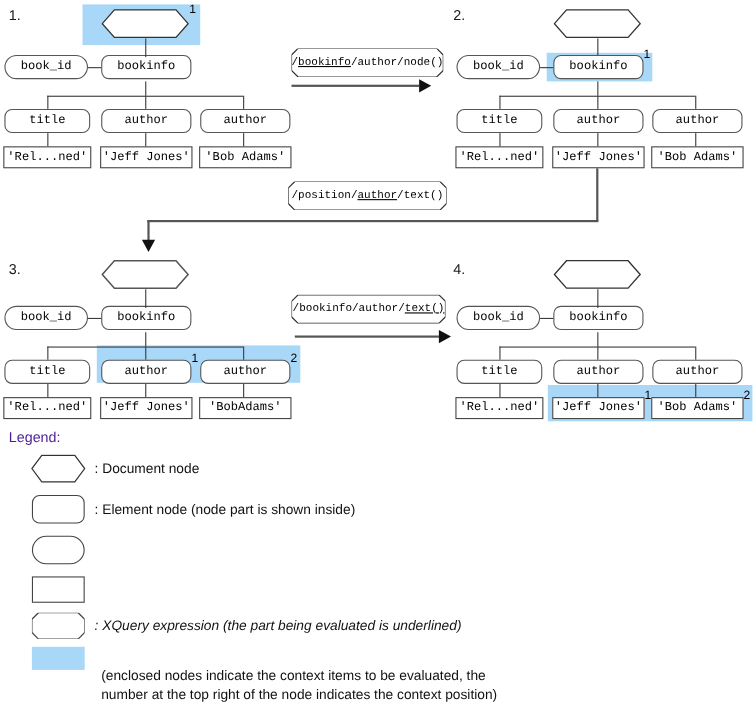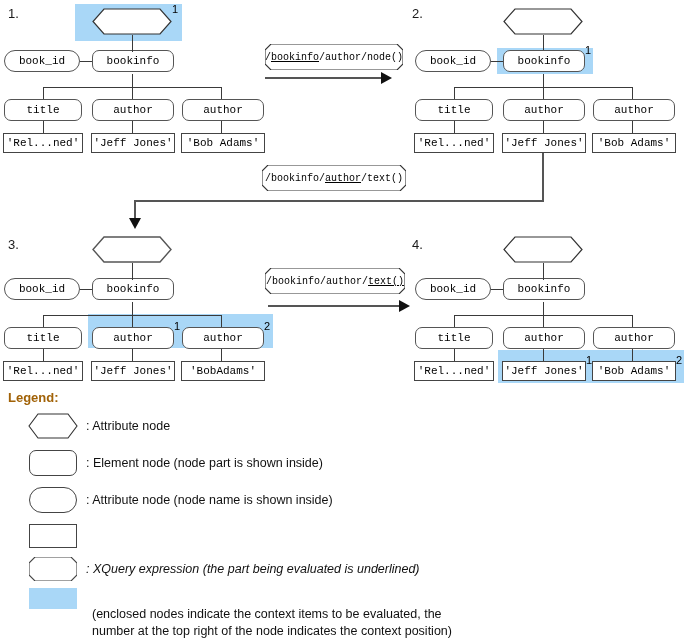--- a/index.html
+++ b/index.html
@@ -75,23 +75,22 @@
     border-left:11px solid #111;z-index:2;
   }
   .arrow-d{
     position:absolute;width:0;height:0;
     border-left:6px solid transparent;border-right:6px solid transparent;
     border-top:11px solid #111;z-index:2;
   }
 
   
   .legend-title{
-    position:absolute;font-size:13px;color:#a16207;
+    position:absolute;font-size:13px;color:#4c1d95;
     font-family:"Liberation Sans", sans-serif;
-    font-weight:bold;
   }
   .legend-text{
     position:absolute;font-size:12.5px;color:#111;
     font-family:"Liberation Sans", sans-serif;white-space:nowrap;
   }
   .legend-shape{position:absolute;}
   .lg-rect{
     position:absolute;box-sizing:border-box;
     border:1px solid #444;background:#fff;border-radius:0;
   }
@@ -183,21 +182,21 @@
   <div class="node element" style="left:593px;top:99px;width:82px;height:22px;">author</div>
 
   <div class="node text" style="left:414px;top:133px;width:80px;height:20px;">'Rel...ned'</div>
   <div class="node text" style="left:502px;top:133px;width:84px;height:20px;">'Jeff Jones'</div>
   <div class="node text" style="left:592px;top:133px;width:84px;height:20px;">'Bob Adams'</div>
 
   <div class="xqbox" style="left:262px;top:165px;width:144px;height:26px;">
     <svg style="position:absolute;left:0;top:0;width:100%;height:100%;" viewBox="0 0 144 26" preserveAspectRatio="none">
       <polygon points="0,6 6,0 138,0 144,6 144,20 138,26 6,26 0,20" fill="#ffffff" stroke="#333" stroke-width="1.1"></polygon>
     </svg>
-    <span class="xqtext"><span>/bookinfo/</span><u>author</u><span>/text()</span></span>
+    <span class="xqtext"><span>/position/</span><u>author</u><span>/text()</span></span>
   </div>
 
   <div class="flow-v" style="left:542px;top:153px;width:2px;height:48px;"></div>
   <div class="flow-h" style="left:134px;top:200px;width:410px;"></div>
   <div class="flow-v" style="left:134px;top:200px;height:20px;"></div>
   <div class="arrow-d" style="left:129px;top:218px;"></div>
 
   <div class="panel-num abs" style="left:8px;top:237px;">3.</div>
 
   <div class="hexwrap" style="left:92px;top:236px;width:80px;height:27px;z-index:2;">
@@ -276,27 +275,26 @@
   <div class="node text" style="left:592px;top:361px;width:84px;height:20px;z-index:3;">'Bob Adams'</div>
   <div class="sup" style="left:676px;top:354px;z-index:4;">2</div>
 
   <div class="legend-title" style="left:8px;top:390px;">Legend:</div>
 
   <div class="legend-shape" style="left:28px;top:413px;width:50px;height:26px;">
     <svg viewBox="0 0 50 26" preserveAspectRatio="none" style="width:50px;height:26px;">
       <polygon points="10,1 40,1 49,13 40,25 10,25 1,13" fill="#ffffff" stroke="#333" stroke-width="1.1"></polygon>
     </svg>
   </div>
-  <div class="legend-text" style="left:86px;top:419px;">: Attribute node</div>
+  <div class="legend-text" style="left:86px;top:419px;">: Document node</div>
 
   <div class="lg-elem" style="left:29px;top:450px;width:48px;height:26px;"></div>
   <div class="legend-text" style="left:86px;top:456px;">: Element node (node part is shown inside)</div>
 
   <div class="lg-attr" style="left:29px;top:487px;width:48px;height:26px;"></div>
-  <div class="legend-text" style="left:86px;top:493px;">: Attribute node (node name is shown inside)</div>
 
   <div class="lg-rect" style="left:29px;top:524px;width:48px;height:24px;"></div>
 
   <div class="legend-shape" style="left:29px;top:557px;width:48px;height:24px;">
     <svg viewBox="0 0 48 24" preserveAspectRatio="none" style="width:48px;height:24px;">
       <polygon points="0,6 6,0 42,0 48,6 48,18 42,24 6,24 0,18" fill="#ffffff" stroke="#444" stroke-width="1.1"></polygon>
     </svg>
   </div>
   <div class="legend-text" style="left:86px;top:562px;font-style:italic;">: XQuery expression (the part being evaluated is underlined)</div>
 

